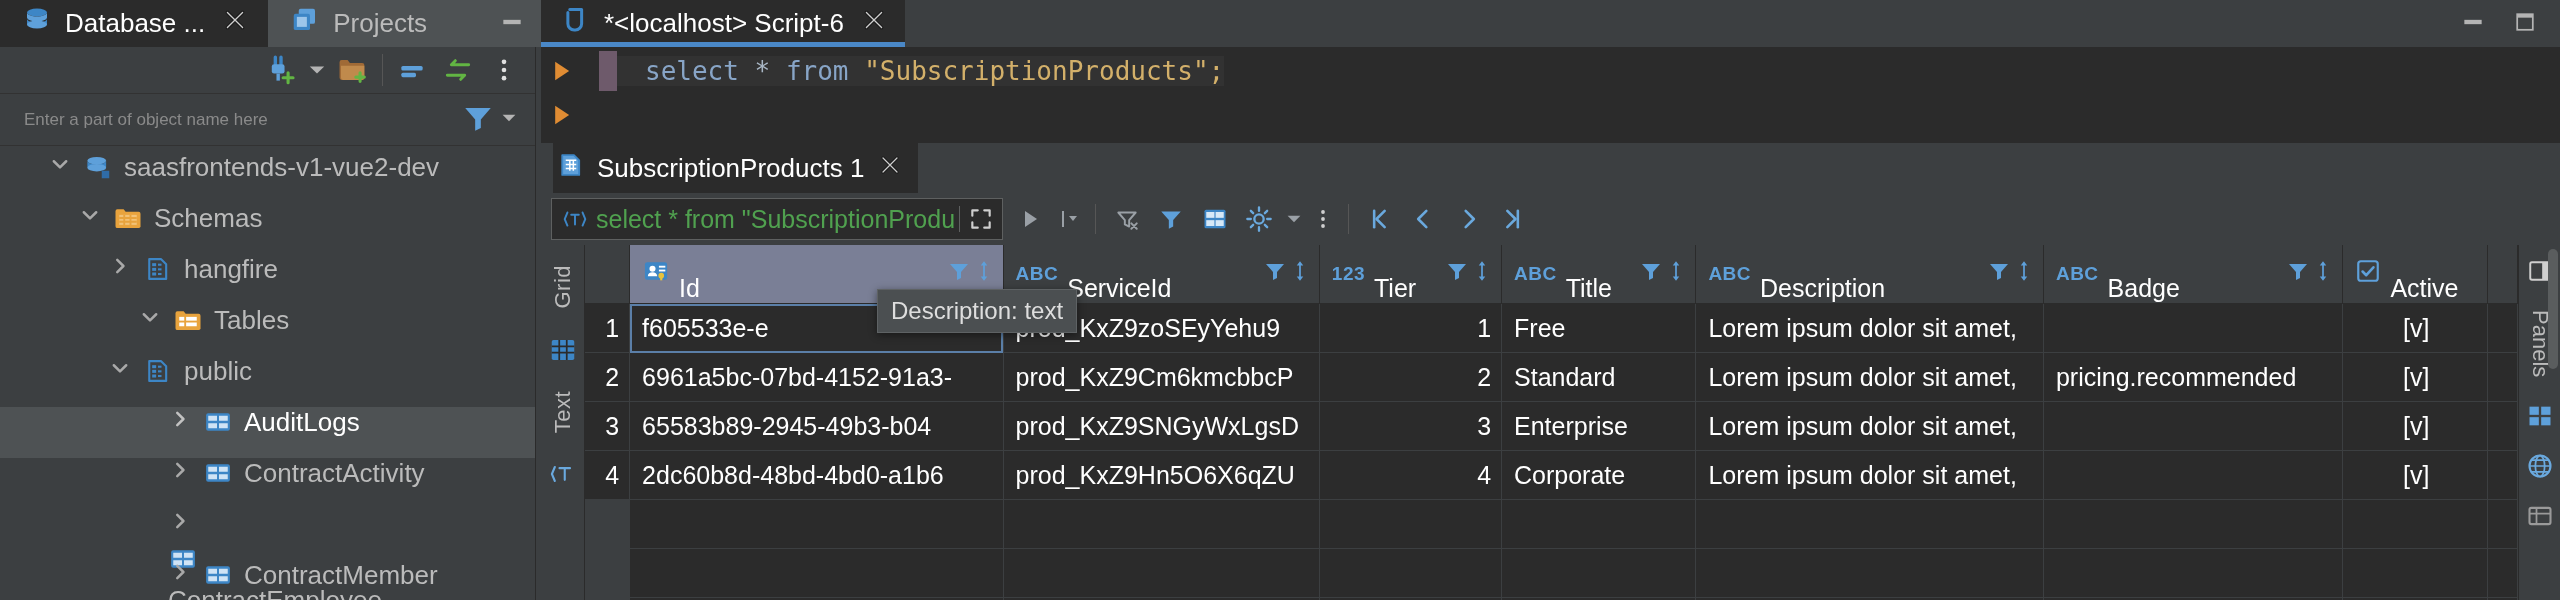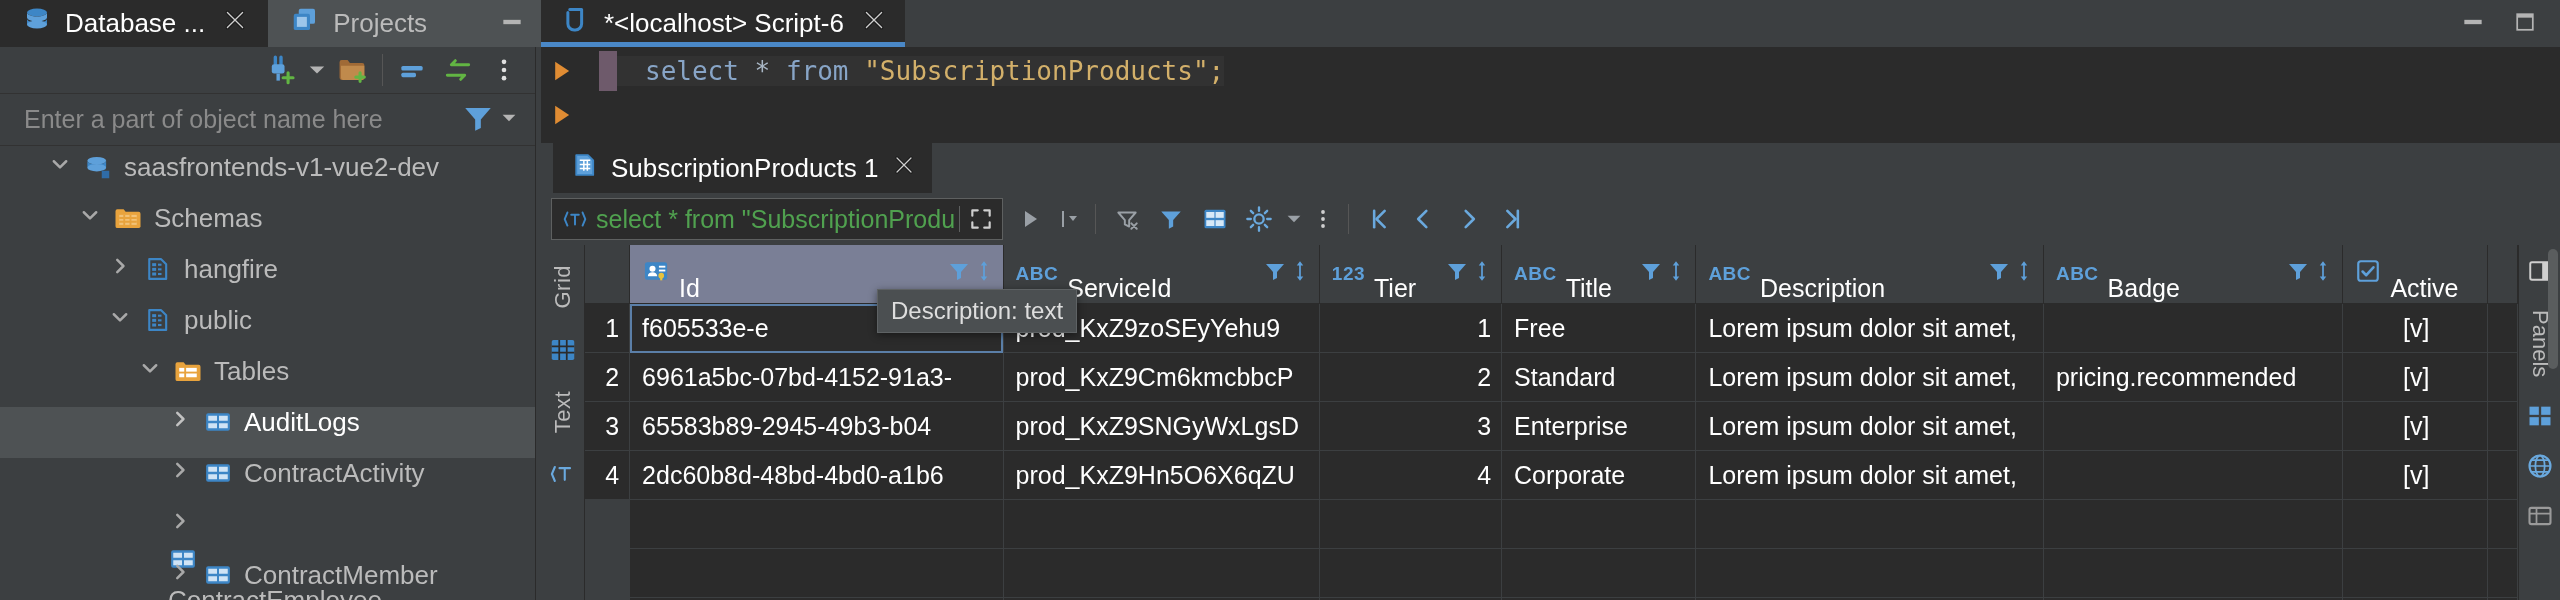--- a/index.html
+++ b/index.html
@@ -31,21 +31,21 @@
   }
   .tb-btn { width:46px; height:40px; display:flex; align-items:center; justify-content:center; cursor:default;}
   .tb-sep { width:1px; height:32px; background:#565656; margin:0 6px; }
 
   .lp-search {
     height:52px; background:#3c3f41; display:flex; align-items:center;
     padding:0 0 0 24px; position:relative; border-bottom:1px solid #323232;
   }
   .lp-search input {
     flex:1; background:transparent; border:none; outline:none;
-    color:#888888; font-size:25px; font-family:"Liberation Sans", sans-serif;
+    color:#888888; font-size:17px; font-family:"Liberation Sans", sans-serif;
   }
   .lp-search input::placeholder { color:#8a8a8a; }
   .search-icons { display:flex; align-items:center; gap:6px; padding-right:18px;}
 
   .tree { flex:1; background:#3c3f41; overflow:hidden; padding-top:6px; }
   .tree-row {
     height:51px; display:flex; gap:11px;
     font-size:26px; color:#bbbbbb; white-space:nowrap; cursor:default;
   }
   .tree-row.selected { background:#4e5254; }
@@ -76,21 +76,21 @@
   .code { padding-left:28px; font-family:"DejaVu Sans Mono", monospace; font-size:26px; white-space:pre; letter-spacing:0px;}
   .kw { color:#88a5c7; }
   .star { color:#a9b7c6; }
   .str { color:#d3b06a; }
   .semi { color:#d3b06a; }
   .code-hl { background:#323232; }
 
   
   .res-tabs { height:50px; background:#3c3f41; display:flex; align-items:stretch; padding-left:12px;}
   .res-tab {
-    display:flex; align-items:center; gap:12px; padding:0 16px 0 18px;
+    display:flex; align-items:center; gap:12px; padding:0 16px 0 4px;
     font-size:26px; color:#ffffff; background:#2b2b2b;
   }
   .res-tabs-rest { flex:1; background:#3c3f41; }
 
   .filter-bar { height:52px; background:#3c3f41; display:flex; align-items:center; padding:0 8px 0 10px; gap:0;}
   .filter-left {
     display:flex; align-items:center; height:42px; background:#2b2b2b;
     border:1px solid #5e6060; max-width:470px; overflow:hidden;
   }
   .filter-left .fsql {
@@ -327,56 +327,56 @@
             <rect x="7" y="11" width="3.4" height="2.6" fill="#3d86c6"></rect>
             <rect x="7" y="15" width="3.4" height="2.6" fill="#3d86c6"></rect>
             <rect x="12" y="7.4" width="3" height="1.8" fill="#3d86c6"></rect>
             <rect x="12" y="11.4" width="3" height="1.8" fill="#3d86c6"></rect>
             <rect x="12" y="15.4" width="3" height="1.8" fill="#3d86c6"></rect>
           </svg>
         </span>
         <span class="tlabel">hangfire</span>
       </div>
 
+      <div class="tree-row" style="padding-left:138px;">
+        <span class="arrow">
+          <svg width="22" height="22" viewBox="0 0 16 16">
+              <path d="M3.5 6l4.5 4.5L12.5 6" stroke="#a9a9a9" stroke-width="1.8" fill="none" stroke-linecap="round" stroke-linejoin="round"></path>
+            </svg>
+        </span>
+        <span class="ticon">
+          <svg width="30" height="30" viewBox="0 0 24 24">
+            <path d="M2 6.5A1.5 1.5 0 013.5 5h5l1.6 2h10.4a1.5 1.5 0 011.5 1.5v9.5A1.5 1.5 0 0120.5 20h-17A1.5 1.5 0 012 18.5z" fill="#e8a33d"></path>
+            <rect x="5" y="9.5" width="4" height="3" fill="#ffffff"></rect>
+            <rect x="10.5" y="9.5" width="8.5" height="3" fill="#ffffff"></rect>
+            <rect x="5" y="14" width="4" height="3" fill="#ffffff"></rect>
+            <rect x="10.5" y="14" width="8.5" height="3" fill="#ffffff"></rect>
+          </svg>
+        </span>
+        <span class="tlabel">Tables</span>
+      </div>
+
       <div class="tree-row" style="padding-left:108px;">
         <span class="arrow">
           <svg width="22" height="22" viewBox="0 0 16 16">
               <path d="M3.5 6l4.5 4.5L12.5 6" stroke="#a9a9a9" stroke-width="1.8" fill="none" stroke-linecap="round" stroke-linejoin="round"></path>
             </svg>
         </span>
         <span class="ticon">
           <svg width="28" height="28" viewBox="0 0 24 24">
             <path d="M4.5 3.5h10L19 8v12.5H4.5z" fill="none" stroke="#3d86c6" stroke-width="1.8" stroke-linejoin="round"></path>
             <rect x="7" y="7" width="3.4" height="2.6" fill="#3d86c6"></rect>
             <rect x="7" y="11" width="3.4" height="2.6" fill="#3d86c6"></rect>
             <rect x="7" y="15" width="3.4" height="2.6" fill="#3d86c6"></rect>
             <rect x="12" y="7.4" width="3" height="1.8" fill="#3d86c6"></rect>
             <rect x="12" y="11.4" width="3" height="1.8" fill="#3d86c6"></rect>
             <rect x="12" y="15.4" width="3" height="1.8" fill="#3d86c6"></rect>
           </svg>
         </span>
         <span class="tlabel">public</span>
-      </div>
-
-      <div class="tree-row" style="padding-left:138px;">
-        <span class="arrow">
-          <svg width="22" height="22" viewBox="0 0 16 16">
-              <path d="M3.5 6l4.5 4.5L12.5 6" stroke="#a9a9a9" stroke-width="1.8" fill="none" stroke-linecap="round" stroke-linejoin="round"></path>
-            </svg>
-        </span>
-        <span class="ticon">
-          <svg width="30" height="30" viewBox="0 0 24 24">
-            <path d="M2 6.5A1.5 1.5 0 013.5 5h5l1.6 2h10.4a1.5 1.5 0 011.5 1.5v9.5A1.5 1.5 0 0120.5 20h-17A1.5 1.5 0 012 18.5z" fill="#e8a33d"></path>
-            <rect x="5" y="9.5" width="4" height="3" fill="#ffffff"></rect>
-            <rect x="10.5" y="9.5" width="8.5" height="3" fill="#ffffff"></rect>
-            <rect x="5" y="14" width="4" height="3" fill="#ffffff"></rect>
-            <rect x="10.5" y="14" width="8.5" height="3" fill="#ffffff"></rect>
-          </svg>
-        </span>
-        <span class="tlabel">Tables</span>
       </div>
 
       <div class="tree-row selected" style="padding-left:168px;">
         <span class="arrow">
           <svg width="22" height="22" viewBox="0 0 16 16">
               <path d="M6 3.5L10.5 8 6 12.5" stroke="#c2c2c2" stroke-width="1.8" fill="none" stroke-linecap="round" stroke-linejoin="round"></path>
             </svg>
         </span>
         <span class="ticon">
           <svg width="30" height="30" viewBox="0 0 24 24">

